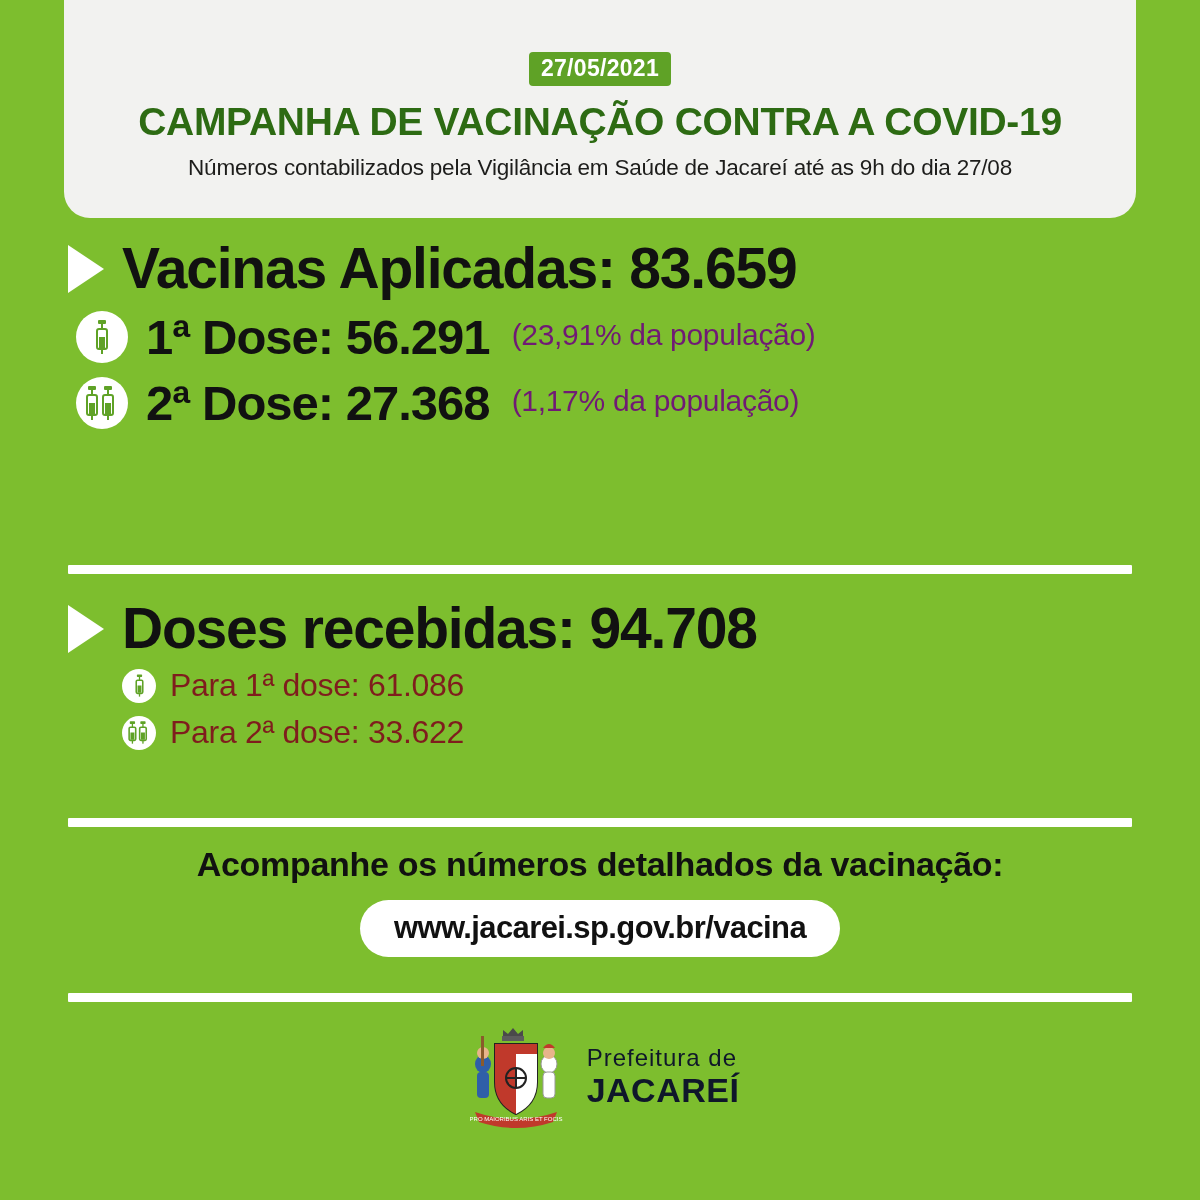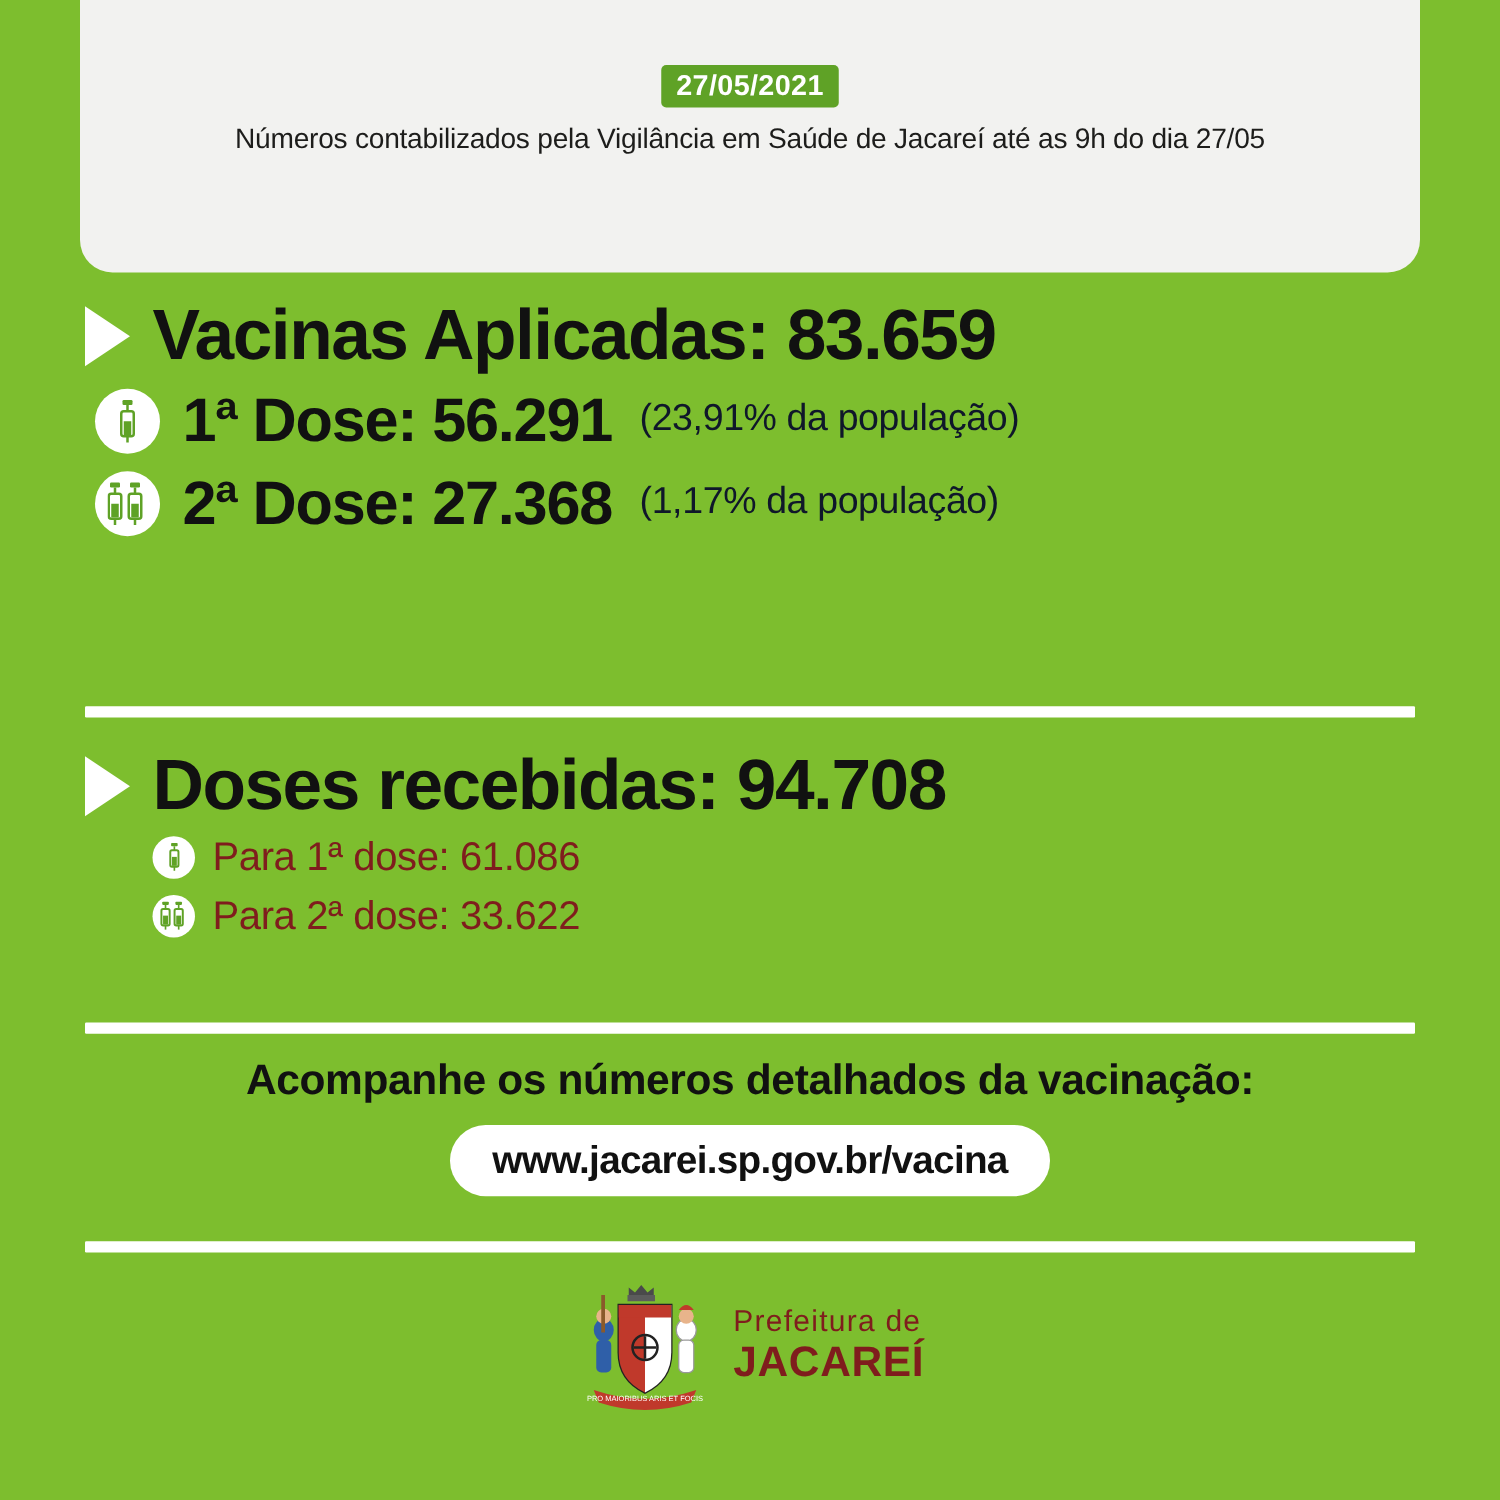--- a/index.html
+++ b/index.html
@@ -117,21 +117,21 @@
     font-size: 49px;
     font-weight: bold;
     color: #111111;
     letter-spacing: -1px;
     margin-left: 18px;
     white-space: nowrap;
     line-height: 1;
   }
   .dose-pct {
     font-size: 30px;
-    color: #0f172a;
+    color: #701a75;
     margin-left: 22px;
     white-space: nowrap;
     letter-spacing: -0.3px;
     padding-bottom: 4px;
   }
 
   
   .divider {
     position: absolute;
     left: 68px;
@@ -200,40 +200,41 @@
     justify-content: center;
   }
   .crest {
     width: 110px;
     height: 112px;
     flex: none;
   }
   .brand {
     margin-left: 16px;
     line-height: 1;
-    color: #7f1d1d;
+    color: #0f172a;
   }
   .brand-1 {
     font-size: 24px;
     letter-spacing: 1px;
     font-weight: normal;
   }
   .brand-2 {
     font-size: 34px;
     font-weight: bold;
     letter-spacing: 0.5px;
     margin-top: 3px;
   }
 </style>
 </head>
 <body>
 
 <div class="header-card">
   <div class="date-badge">27/05/2021</div>
-  <div class="header-sub">Números contabilizados pela Vigilância em Saúde de Jacareí até as 9h do dia 27/05</div>
+  <div class="header-title">CAMPANHA DE VACINAÇÃO CONTRA A COVID-19</div>
+  <div class="header-sub">Números contabilizados pela Vigilância em Saúde de Jacareí até as 9h do dia 27/08</div>
 </div>
 
 <div class="section-applied">
 
   <div class="row">
     <div class="arrow"></div>
     <div class="big-head">Vacinas Aplicadas: 83.659</div>
   </div>
 
   <div class="dose-row">

